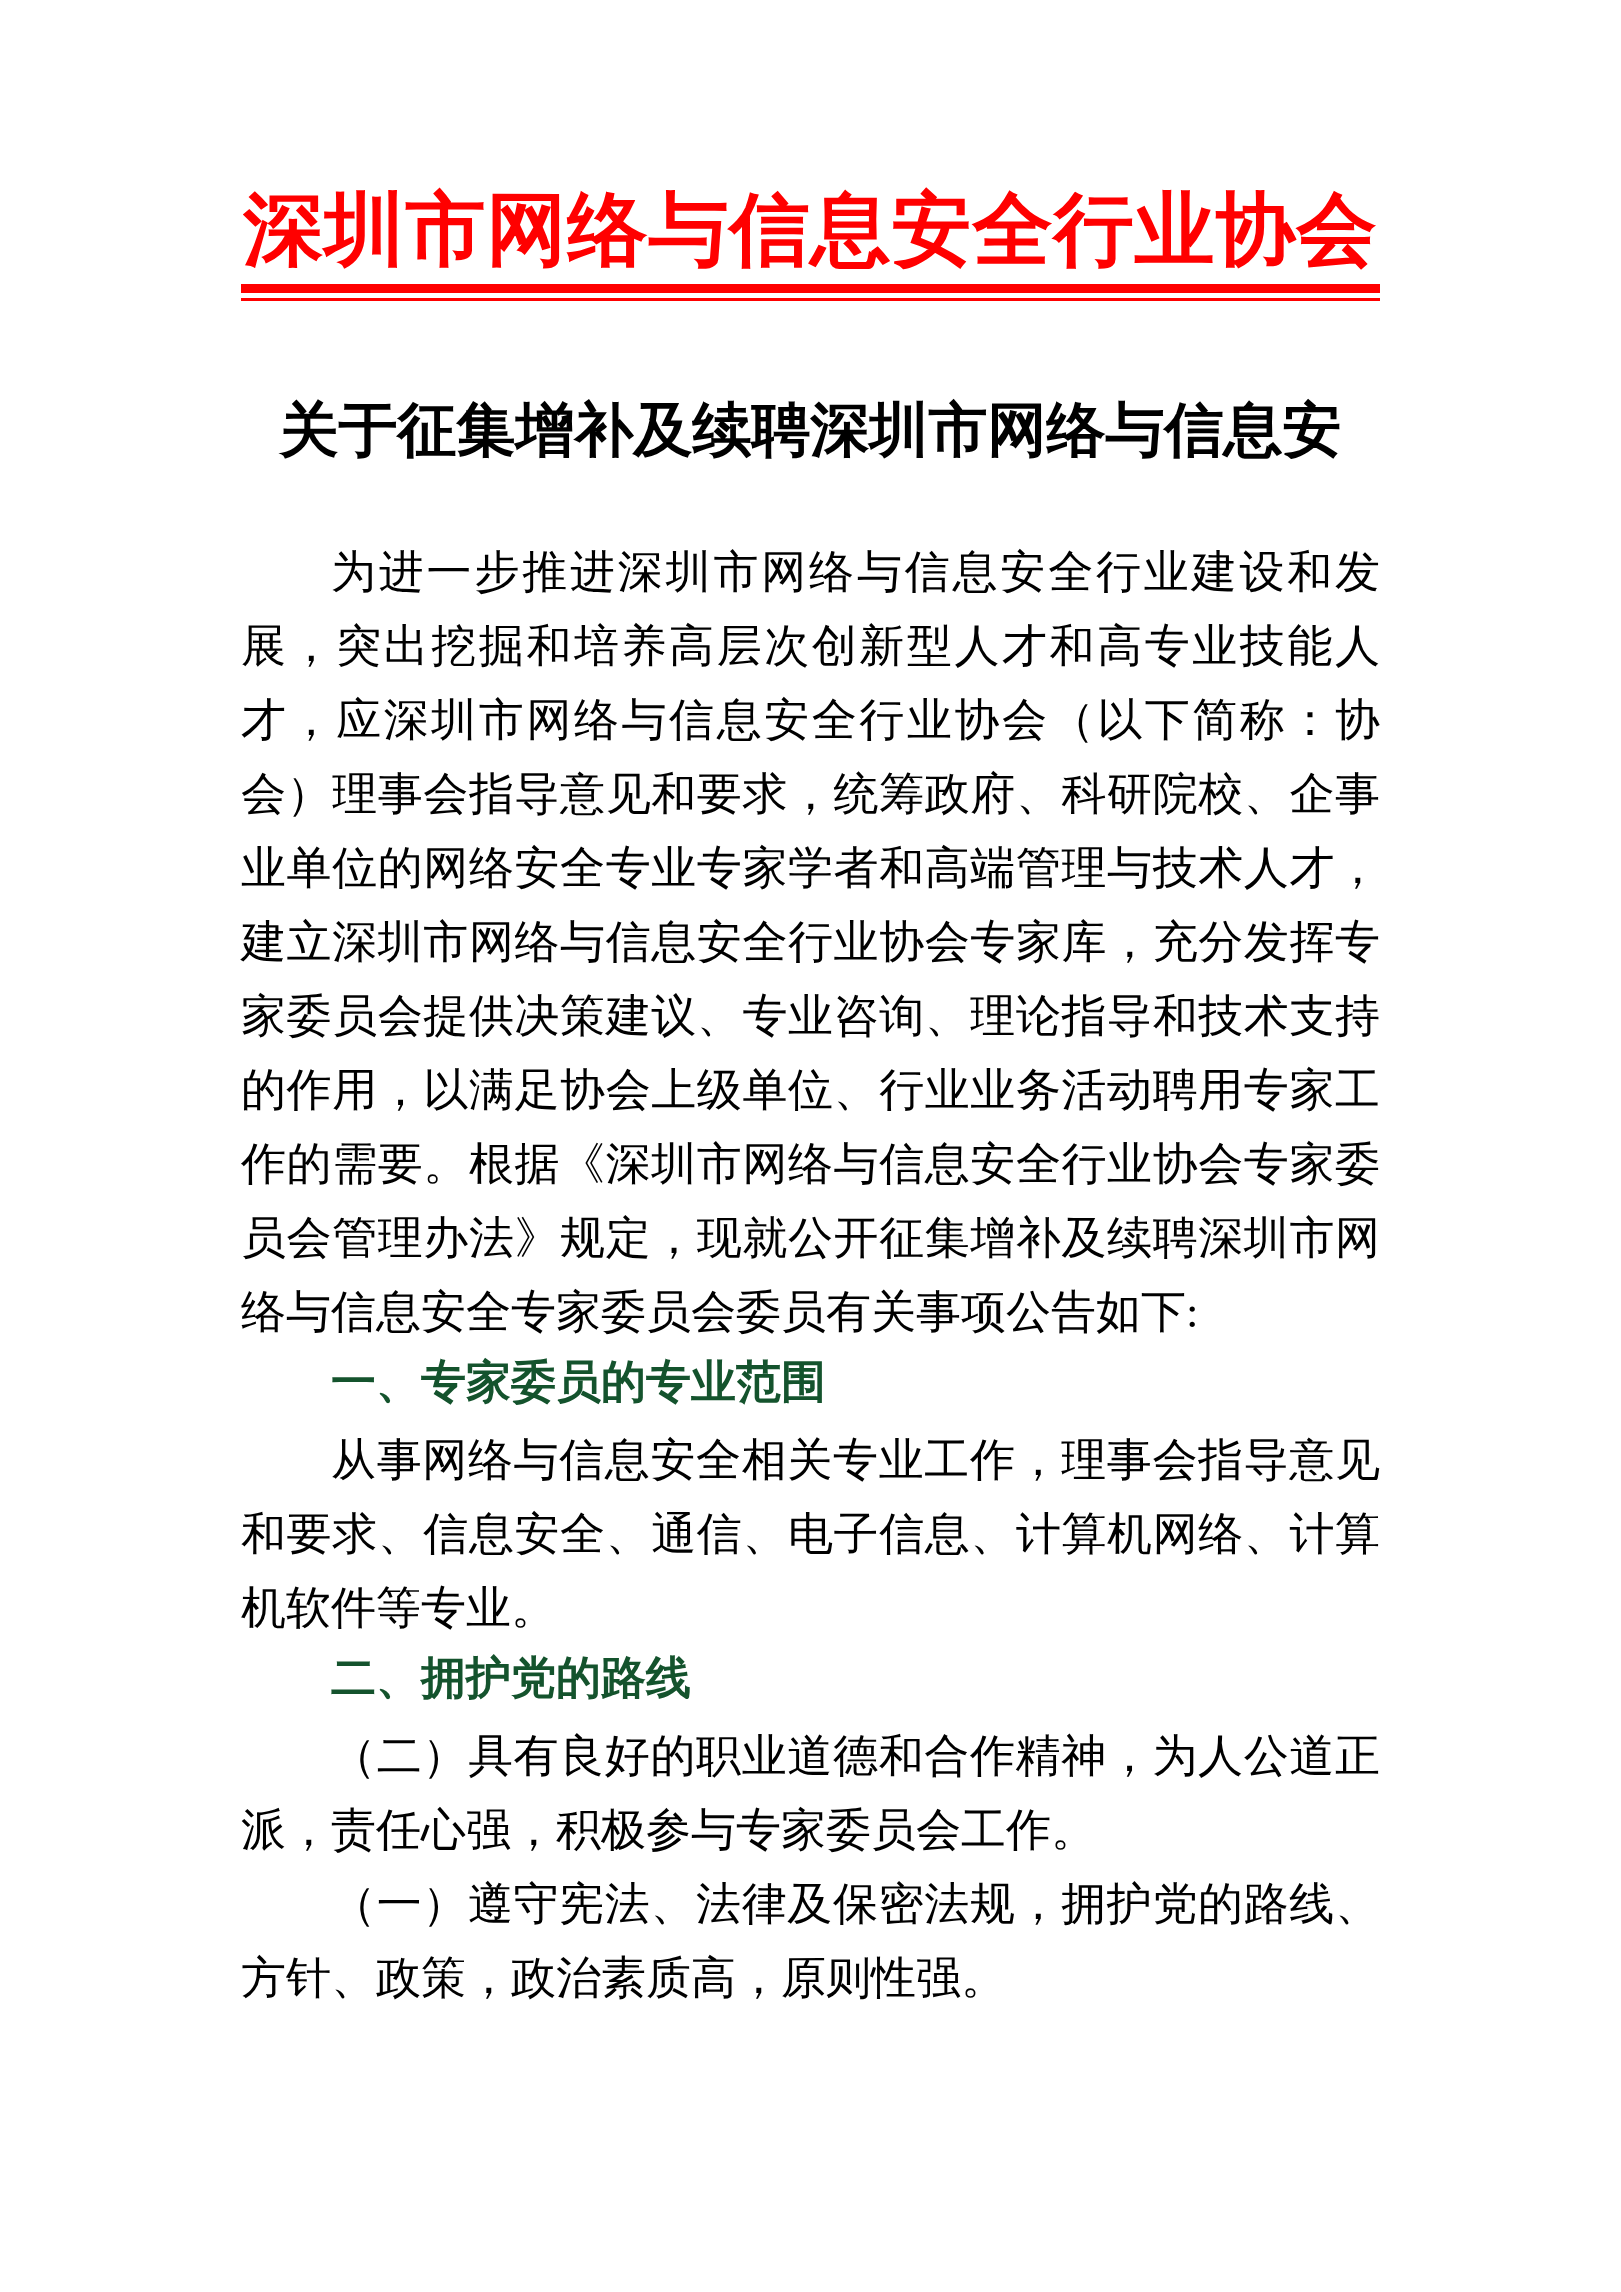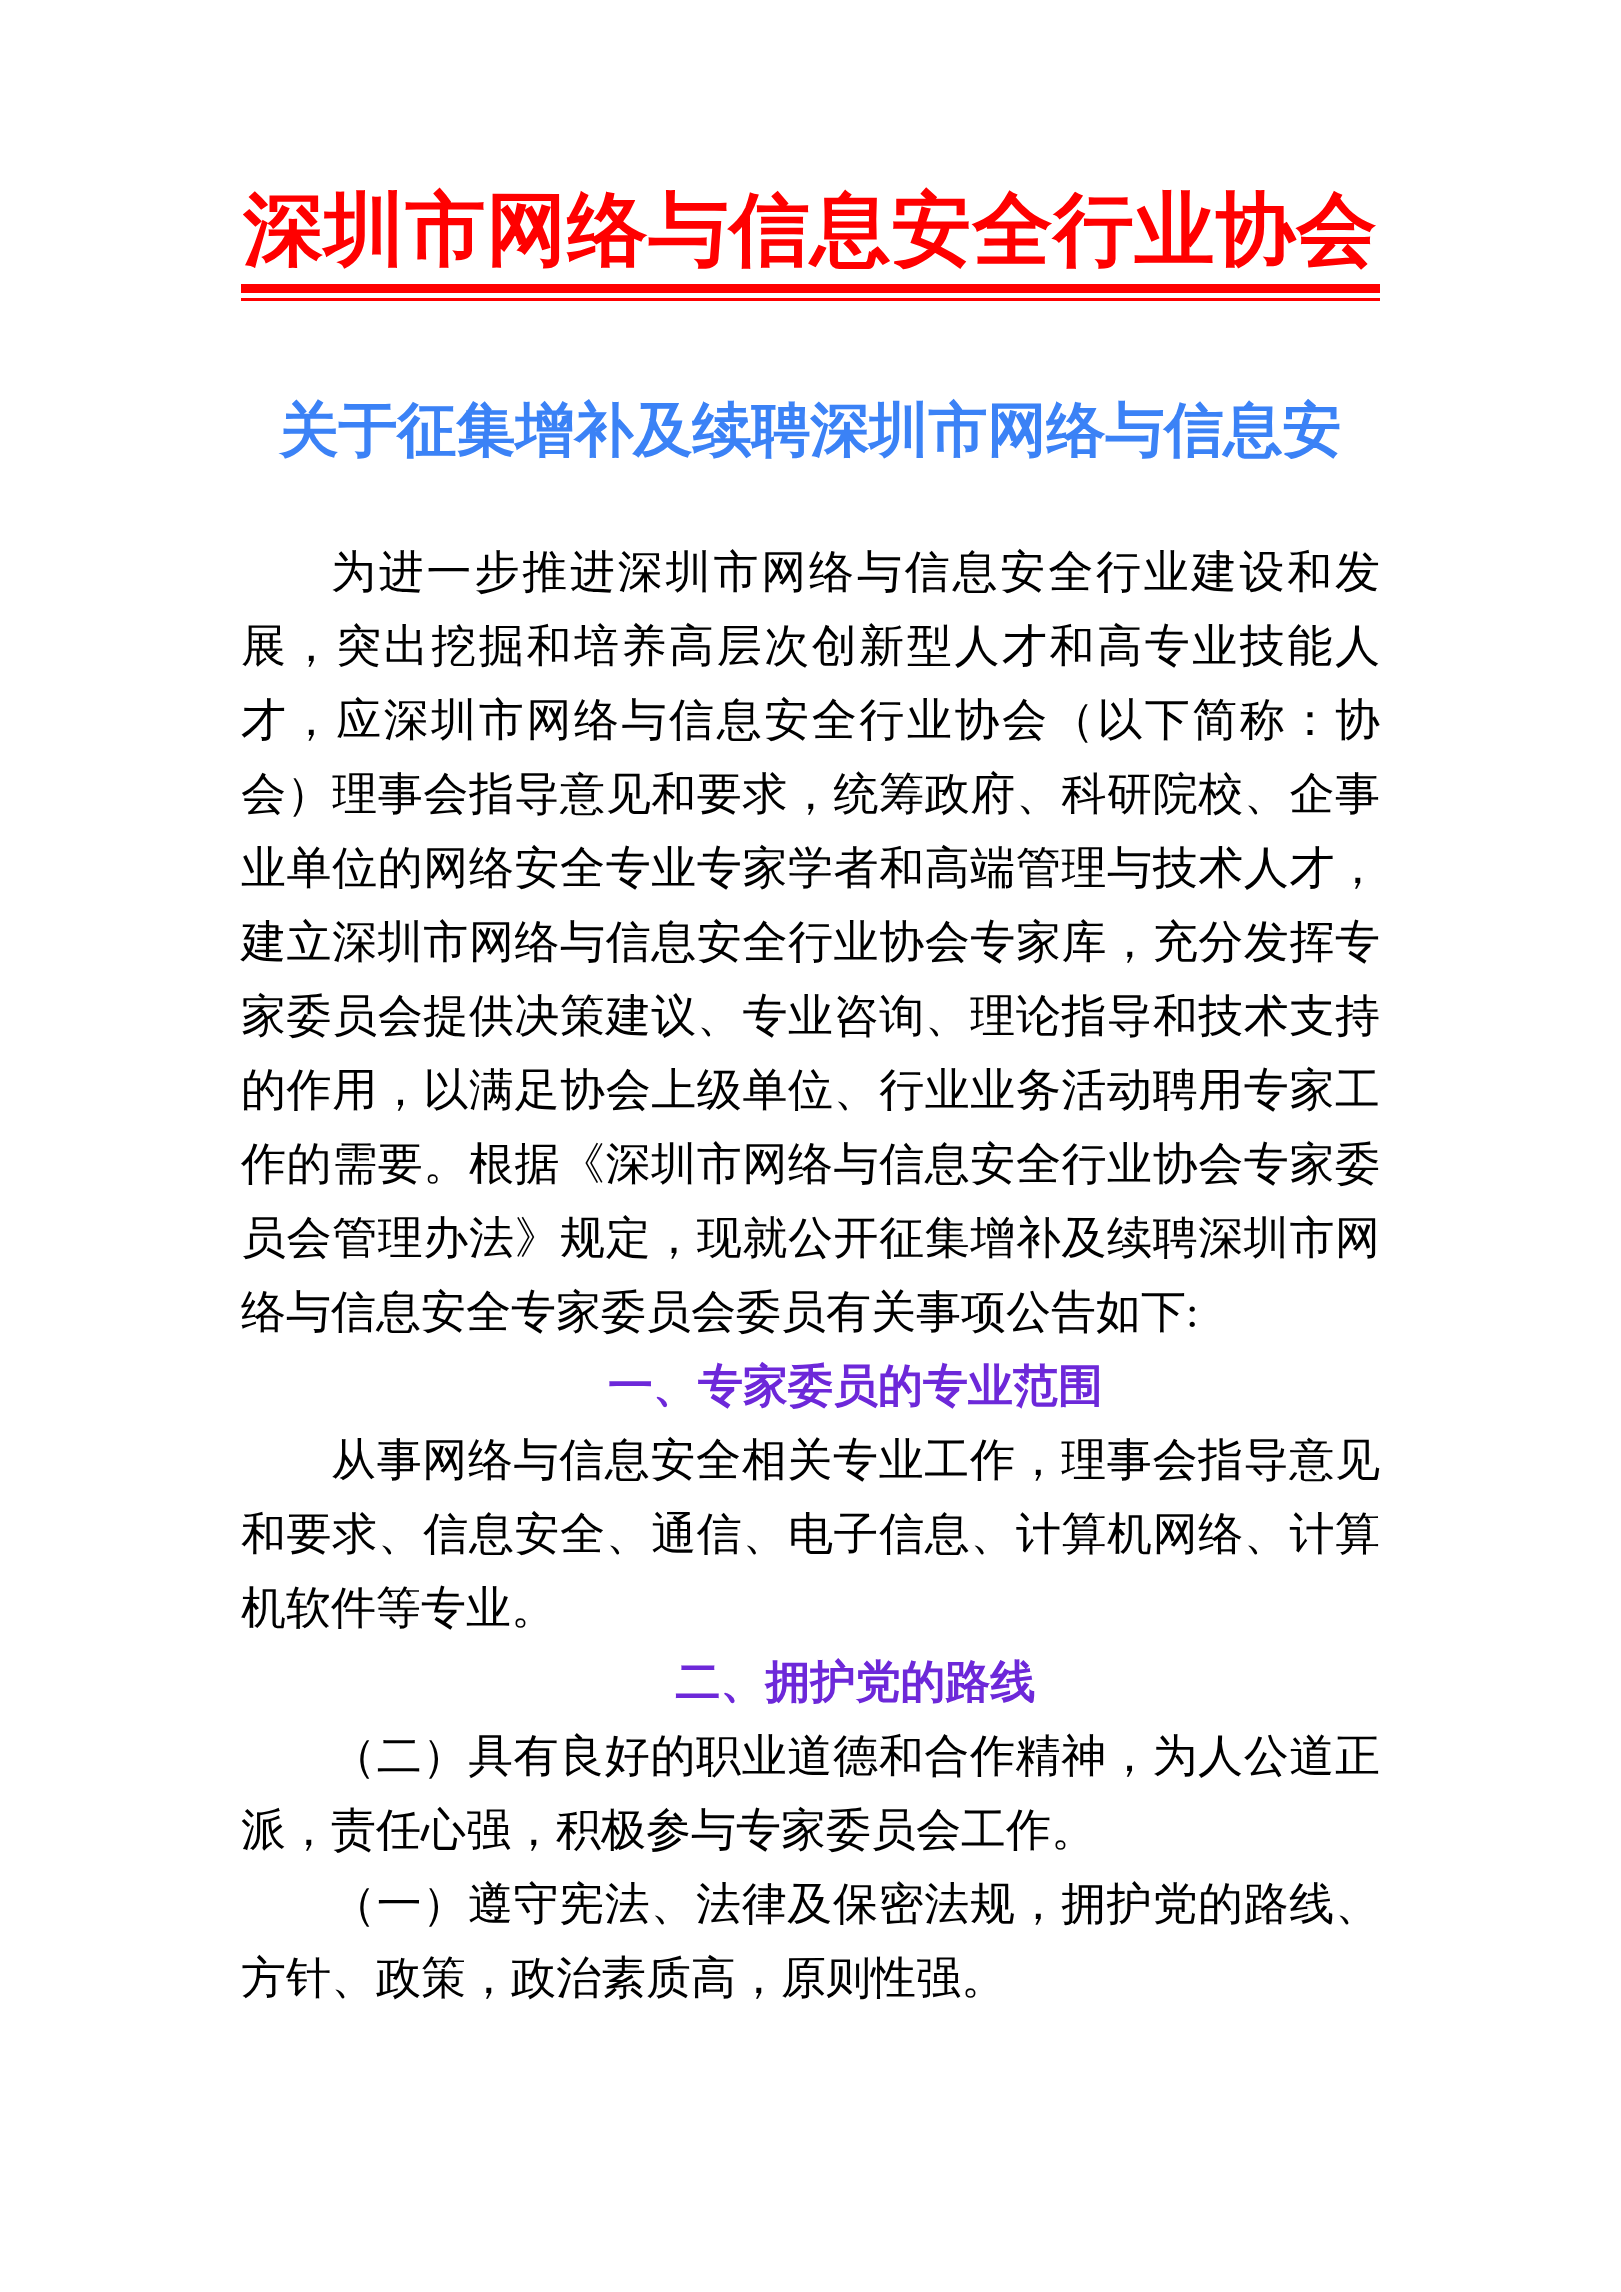--- a/index.html
+++ b/index.html
@@ -27,21 +27,21 @@
     text-align: center;
     white-space: nowrap;
     letter-spacing: 1px;
   }
   .divider { margin-top: 11.8px; }
   .divider .thick { height: 8.8px; background: #ff0000; }
   .divider .thin  { height: 2.9px; background: #ff0000; margin-top: 5.9px; }
   
   .doc-title {
     margin: 94px 0 0 0;
-    color: #3b82f6;
+    color: #000000;
     font-family: "Liberation Serif", "DejaVu Serif", serif;
     font-weight: bold;
     font-size: 59px;
     line-height: 71px;
     text-align: center;
   }
   .title-line { display: block; }
   
   .body-text {
     margin-top: 69px;
@@ -51,27 +51,26 @@
     line-height: 74px;
   }
   .paragraph {
     margin: 0;
     text-indent: 2em;
     text-align: justify;
     text-justify: inter-character;
   }
   .heading {
     margin: 0;
-    font-family: Liberation Sans, sans-serif;
+    font-family: Liberation Mono, monospace;
     font-weight: bold;
     font-size: 45px;
     line-height: 74px;
     text-indent: 2em;
-    color: #6d28d9;
-    text-align: center;
+    color: #14532d;
   }
 </style>
 </head>
 <body>
 
 <div class="page">
 
   <header>
     <div class="org-name">深圳市网络与信息安全行业协会</div>
     <div class="divider">

